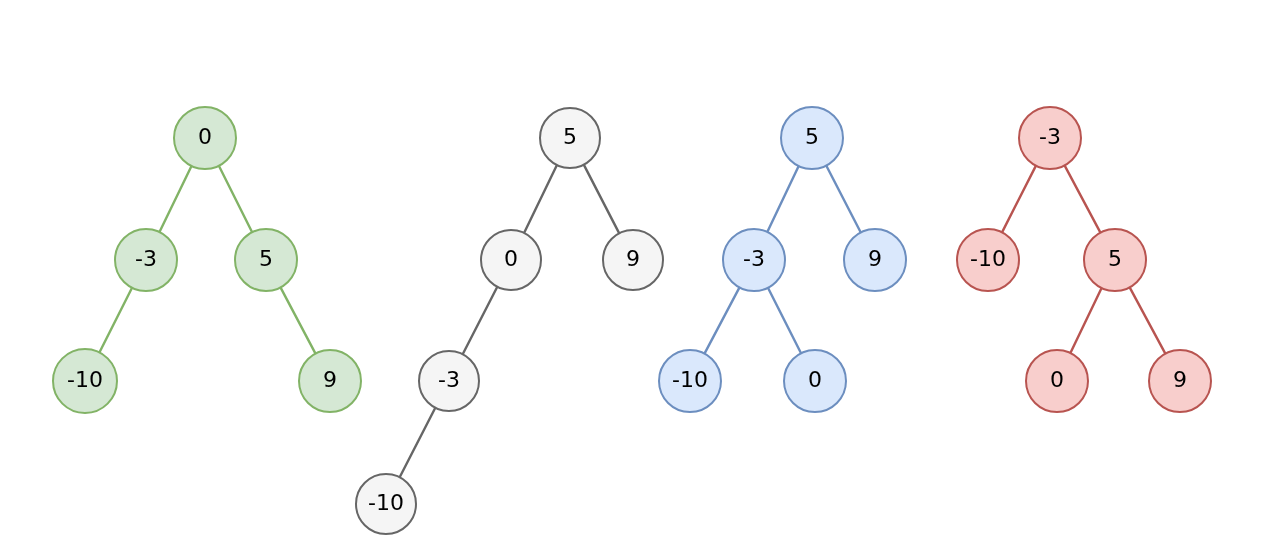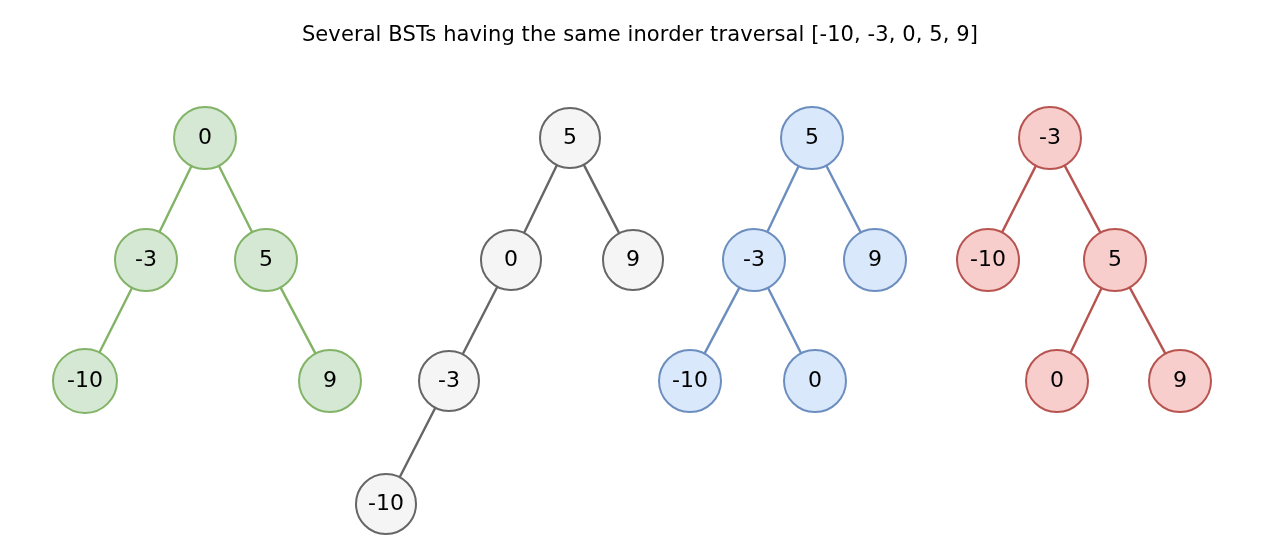--- a/index.html
+++ b/index.html
@@ -64,21 +64,20 @@
     top: 0;
     width: 1280px;
     height: 549px;
   }
 </style>
 </head>
 <body>
 
 <div id="figure">
 
-  <div id="figure-title">Several BSTs having the same inorder traversal [-10, -3, 0, 5, 9]</div>
 
   <svg id="edge-layer" viewBox="0 0 1280 549" xmlns="http://www.w3.org/2000/svg">
       <g>
         <line x1="191.50359074081666" y1="165.90782931559943" x2="159.49640925918334" y2="232.09217068440057" stroke="#82b366" stroke-width="2.4" stroke-linecap="round"></line>
         <line x1="218.8636214604987" y1="165.72724292099738" x2="252.1363785395013" y2="232.27275707900262" stroke="#82b366" stroke-width="2.4" stroke-linecap="round"></line>
         <line x1="132.04494548722096" y1="287.6813376401027" x2="99.40521756157835" y2="352.42571598441015" stroke="#82b366" stroke-width="2.4" stroke-linecap="round"></line>
         <line x1="280.4941128849073" y1="287.40293217302786" x2="315.5058871150927" y2="353.59706782697214" stroke="#82b366" stroke-width="2.4" stroke-linecap="round"></line>
       </g>
       <g>
         <line x1="556.9389587814355" y1="165.0075767570317" x2="524.0610412185645" y2="232.9924232429683" stroke="#666666" stroke-width="2.4" stroke-linecap="round"></line>

